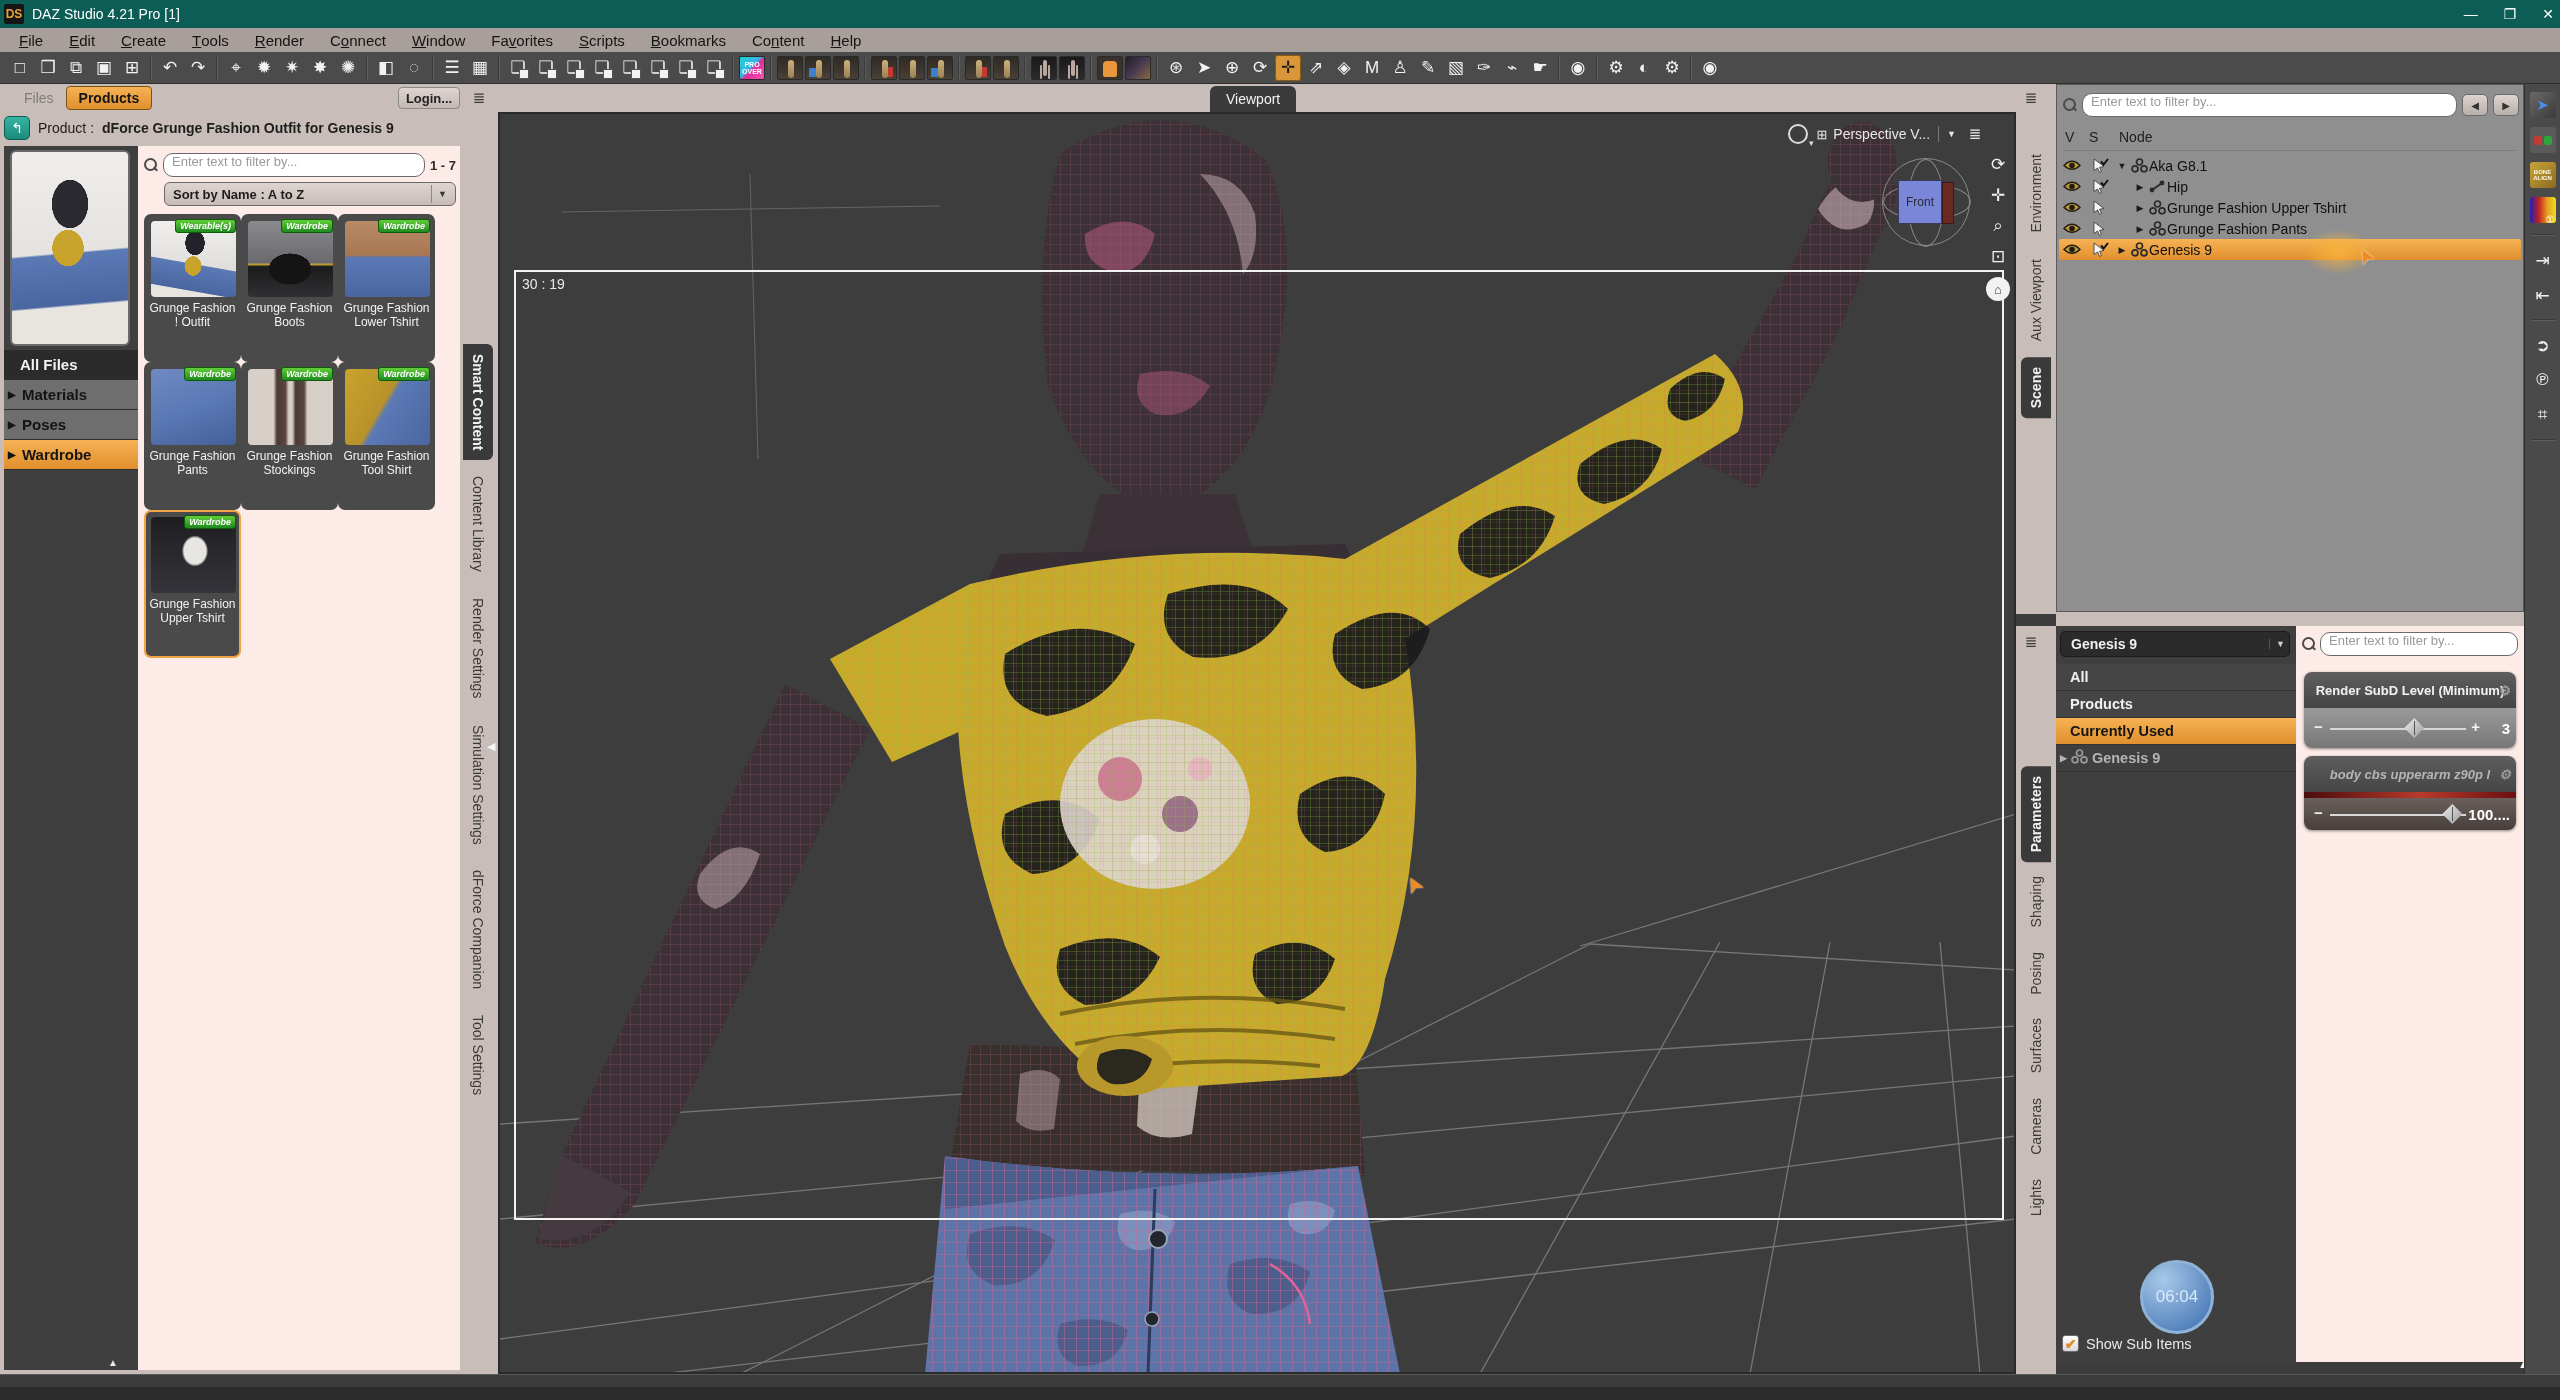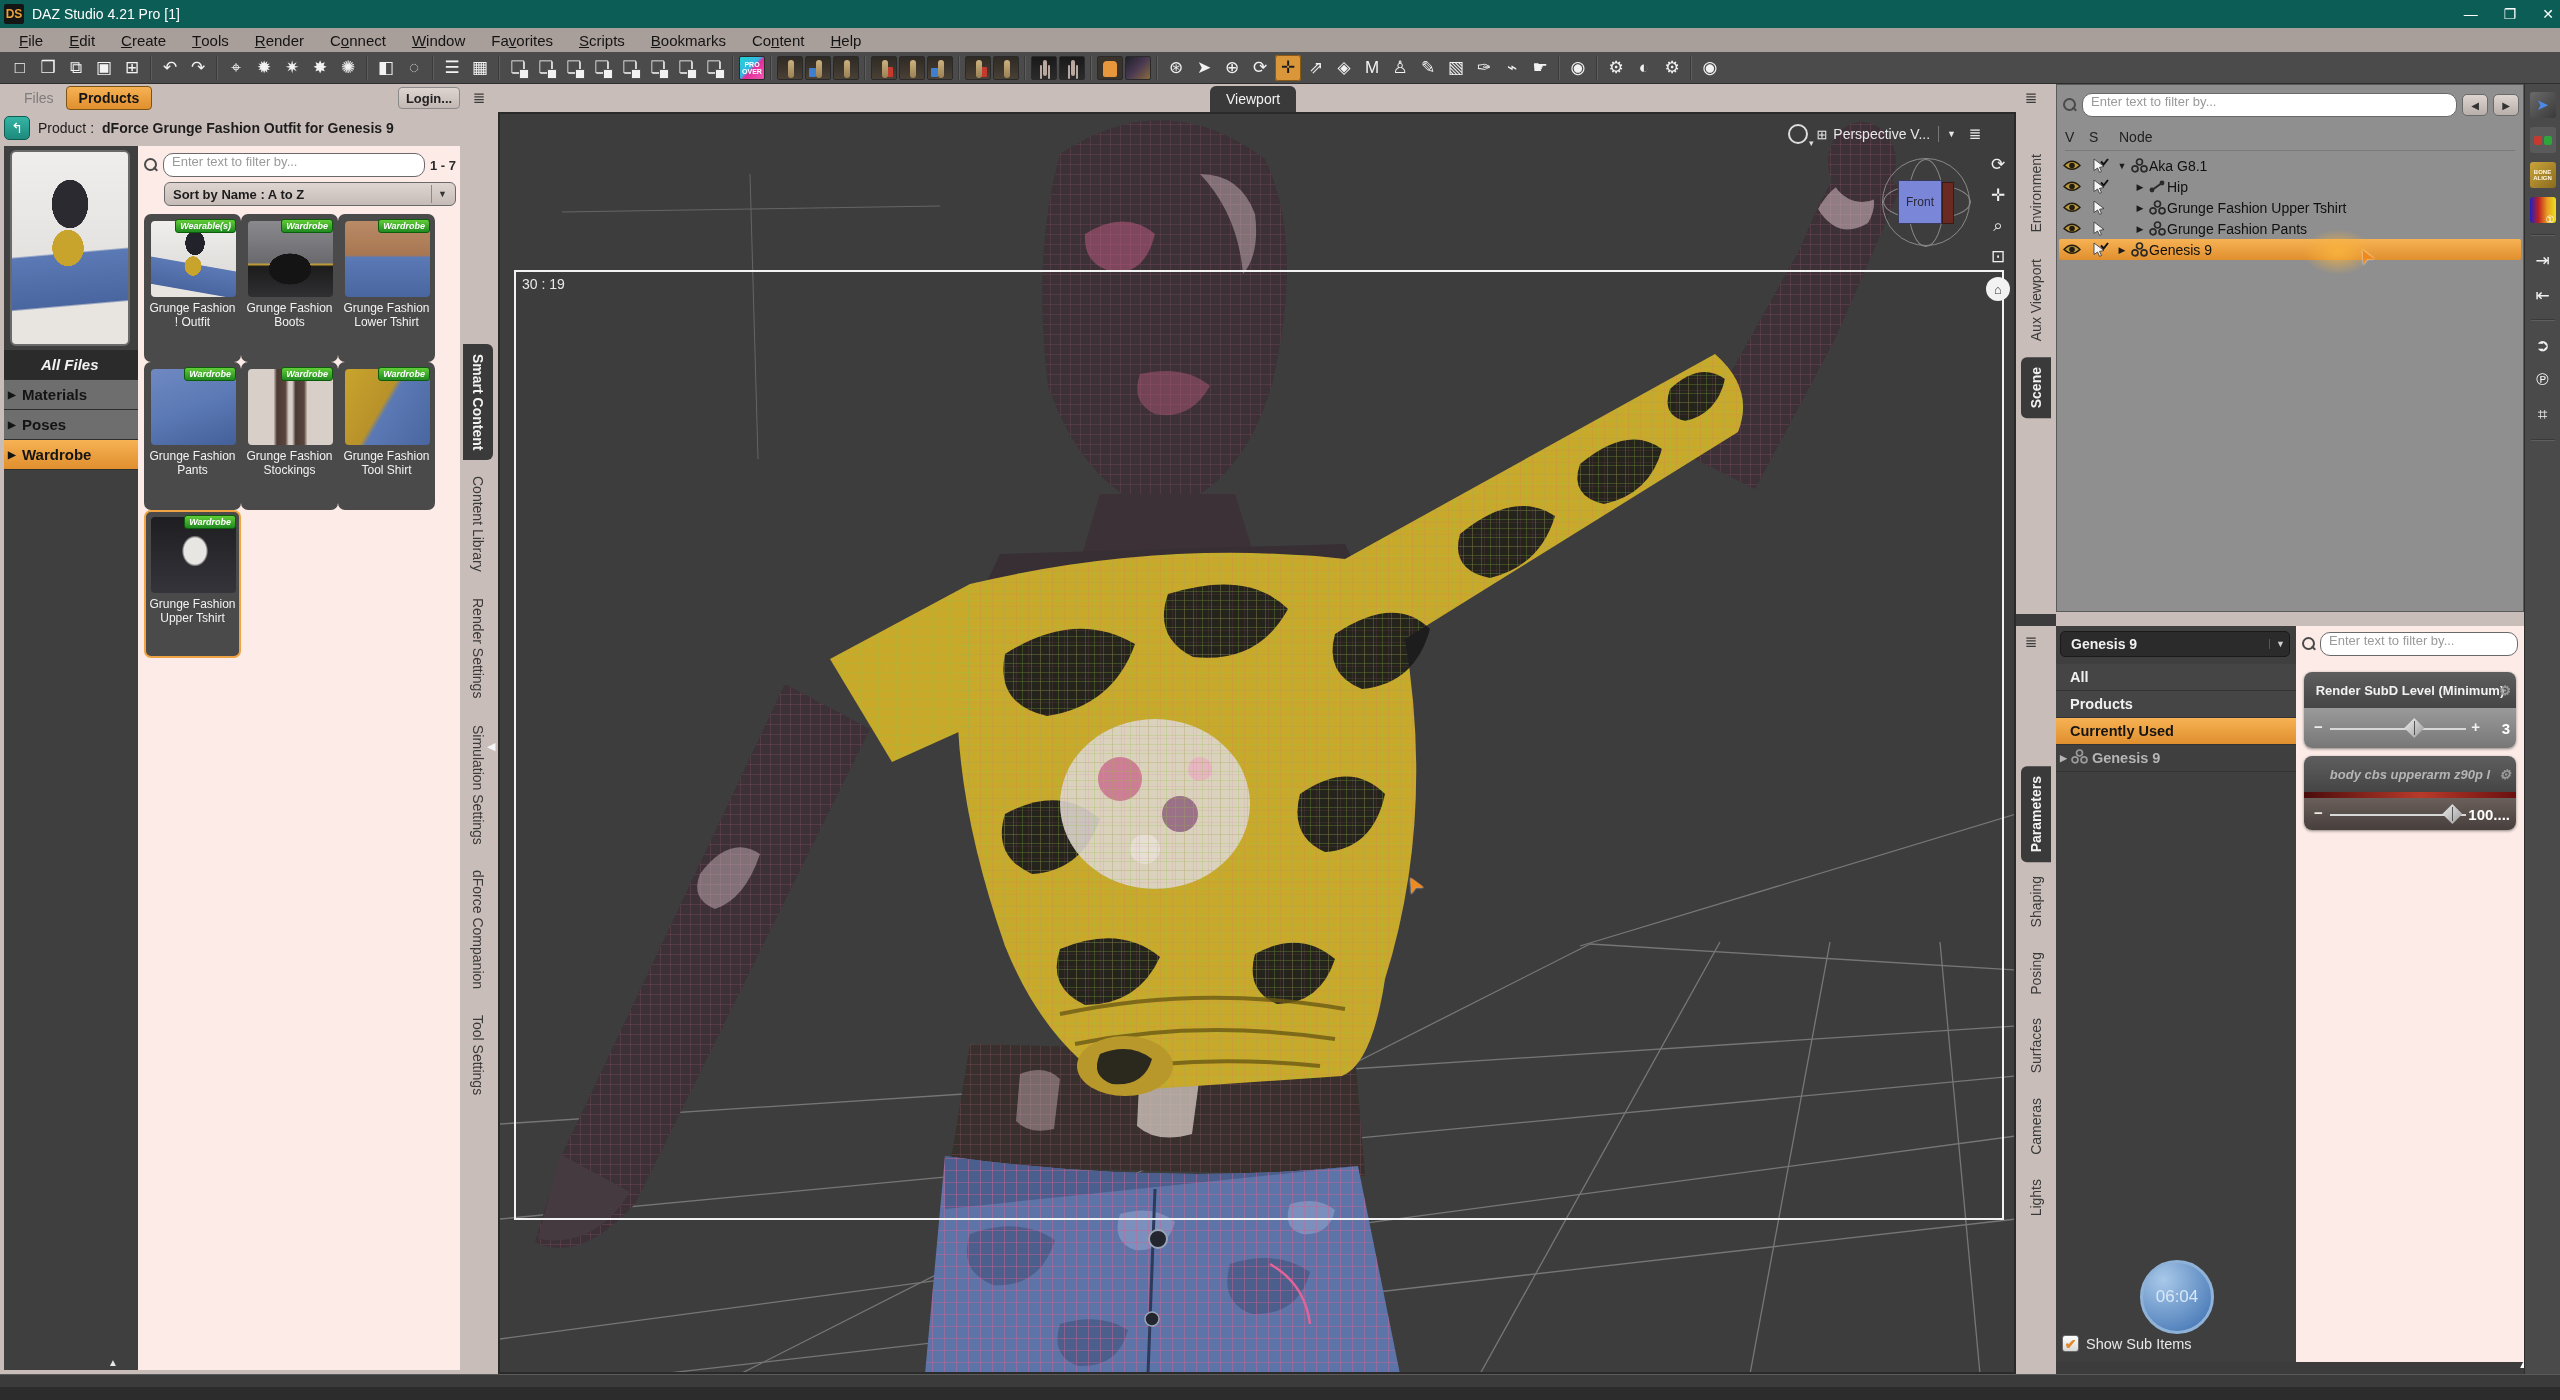--- a/index.html
+++ b/index.html
@@ -48,21 +48,21 @@
   #lp-prodlabel{font-size:14px;color:#1c1c1c;}
   #lp-prodname{font-size:14px;font-weight:bold;color:#1c1c1c;}
   #lp-leftcol{position:absolute;left:4px;top:62px;width:134px;height:1224px;background:#3f3f3f;}
   #lp-bigthumb{position:absolute;left:6px;top:4px;width:120px;height:196px;border:2px solid #6a6a6a;border-radius:6px;background:
     radial-gradient(ellipse 30px 40px at 58px 52px,#2a2a30 60%,transparent 61%),
     radial-gradient(ellipse 26px 30px at 56px 96px,#c9a42c 60%,transparent 61%),
     linear-gradient(175deg,transparent 52%,#5b79b5 53%,#4a66a0 78%,#e8e4e0 79%),
     linear-gradient(180deg,#efeeec,#dcd9d6);}
   .cat-item{position:relative;width:134px;height:30px;display:flex;align-items:center;font-size:15px;font-weight:bold;padding-left:18px;border-bottom:1px solid #2e2e2e;background:#6e6e6e;color:#141414;}
   .cat-item .arr{position:absolute;left:4px;font-size:10px;}
-  .cat-item.header{background:#2b2b2b;color:#f2f2f2;padding-left:37px;font-style:italic;}
+  .cat-item.header{background:#2b2b2b;color:#f2f2f2;padding-left:16px;}
   .cat-item.selected{background:linear-gradient(180deg,#f6b254,#e08f2e);color:#141414;}
   #lp-content{position:absolute;left:138px;top:62px;width:322px;height:1224px;background:#fcebe6;}
   #lp-filterrow{position:absolute;left:4px;top:6px;width:314px;height:26px;display:flex;align-items:center;gap:5px;}
   .mag{width:16px;height:16px;position:relative;flex:none;}
   .mag::before{content:"";position:absolute;left:2px;top:1px;width:9px;height:9px;border:2px solid #4a4a4a;border-radius:50%;}
   .mag::after{content:"";position:absolute;left:11px;top:11px;width:5px;height:2px;background:#4a4a4a;transform:rotate(45deg);}
   .filter-input{flex:1;height:24px;background:#fff;border:1px solid #6a6a6a;border-radius:10px;font-size:13px;color:#9a9a9a;padding:0 8px;}
   #lp-count{font-size:13px;font-weight:bold;color:#2a2a2a;white-space:nowrap;}
   #lp-sort{position:absolute;left:26px;top:36px;width:292px;height:24px;background:linear-gradient(180deg,#ded5d1,#c6bbb7);border:1px solid #6a6a6a;border-radius:6px;display:flex;align-items:center;font-size:13px;font-weight:bold;color:#1c1c1c;padding-left:8px;}
   #lp-sort .dd{position:absolute;right:2px;top:2px;width:22px;height:18px;border-left:1px solid #8a8a8a;display:flex;align-items:center;justify-content:center;font-size:9px;color:#333;}

